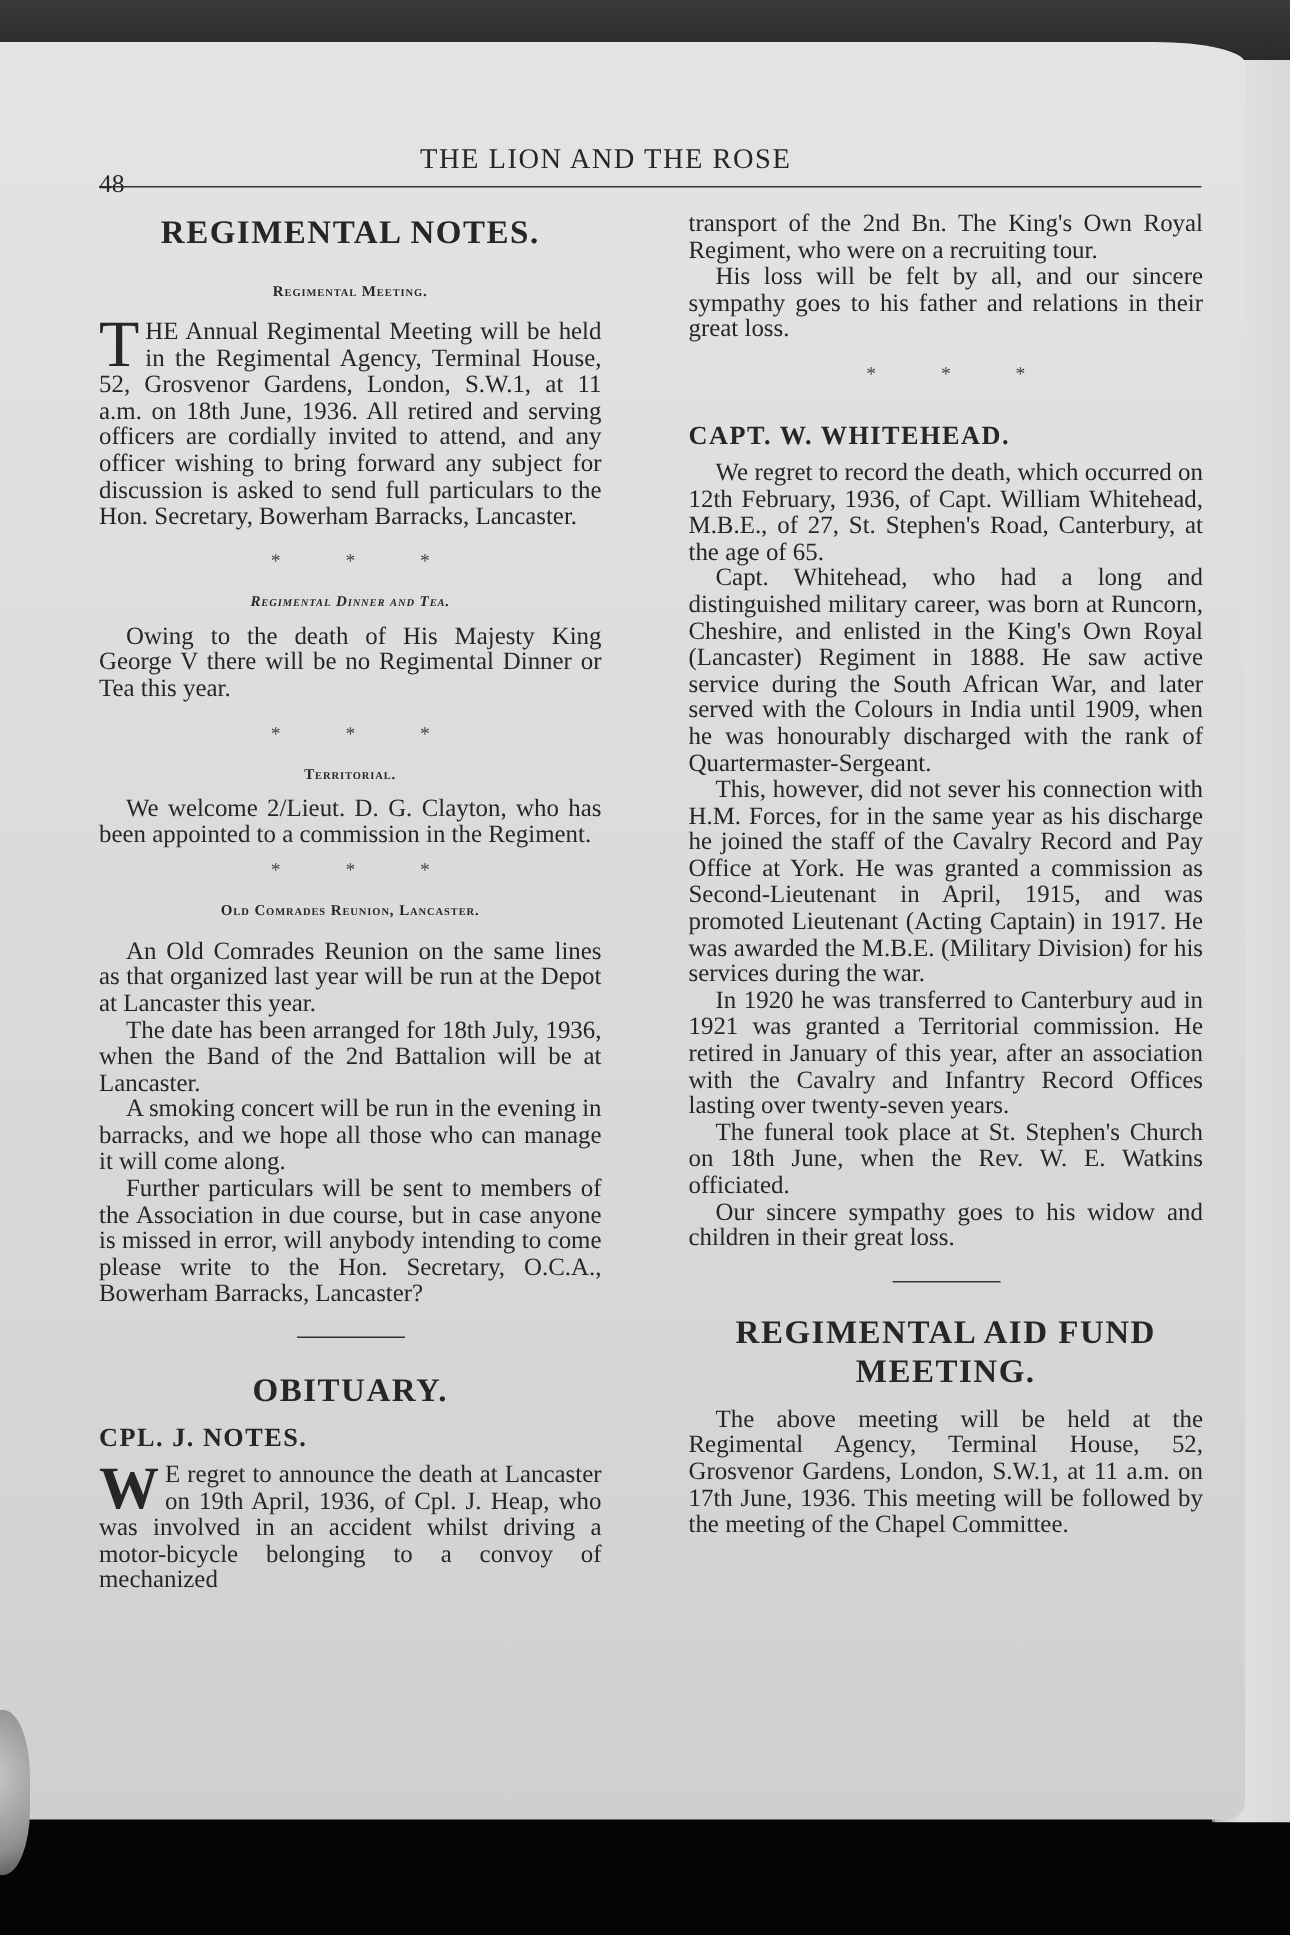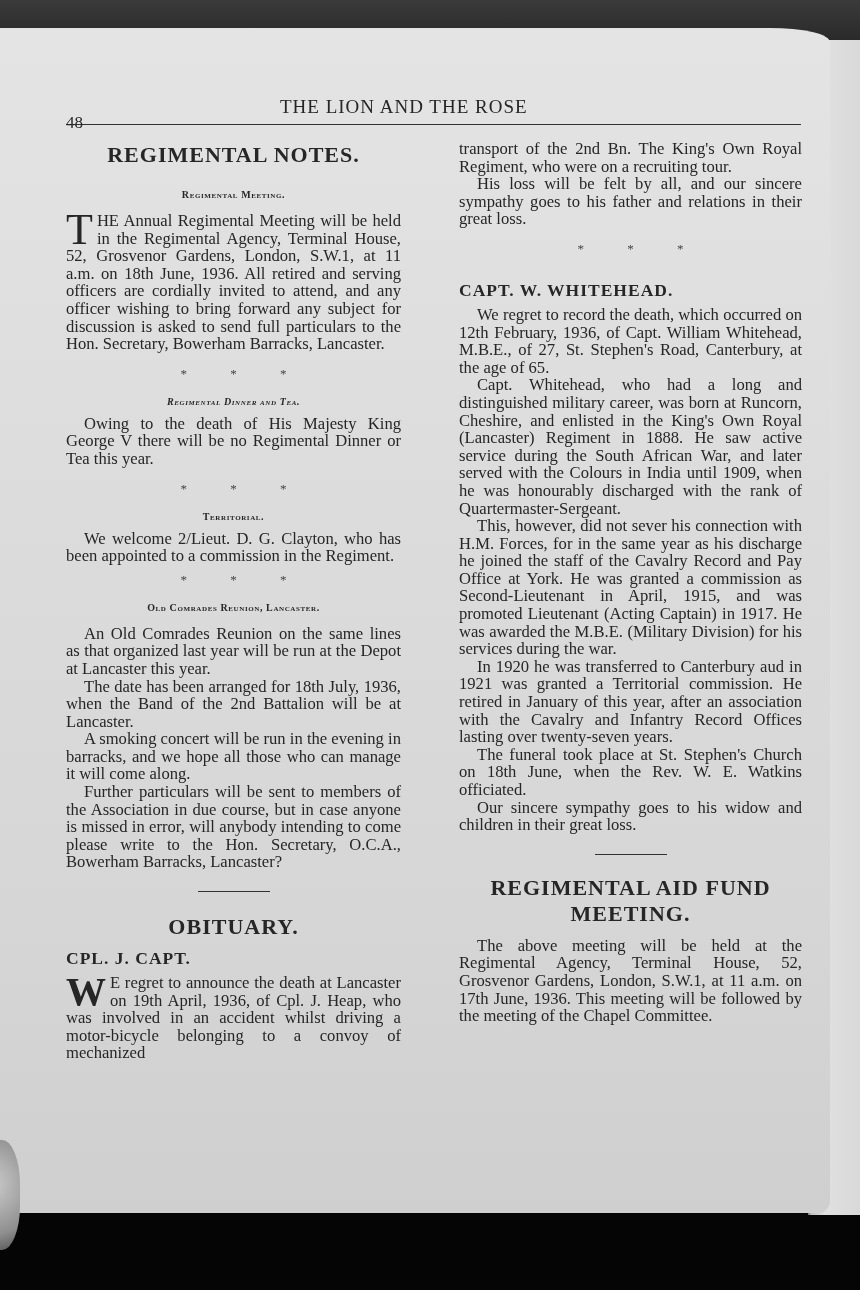--- a/index.html
+++ b/index.html
@@ -108,21 +108,21 @@
   <p>An Old Comrades Reunion on the same lines as that organized last year will be run at the Depot at Lancaster this year.</p>
   <p>The date has been arranged for 18th July, 1936, when the Band of the 2nd Battalion will be at Lancaster.</p>
   <p>A smoking concert will be run in the evening in barracks, and we hope all those who can manage it will come along.</p>
   <p>Further particulars will be sent to members of the Association in due course, but in case anyone is missed in error, will anybody intending to come please write to the Hon. Secretary, O.C.A., Bowerham Barracks, Lancaster?</p>
 
   <div style="height:20px"></div>
   <div class="rule"></div>
   <div style="height:22px"></div>
 
   <h1 class="h1" style="margin-bottom:8px;">OBITUARY.</h1>
-  <h3 class="h3" style="margin-bottom:6px;">CPL. J. CAPT.</h3>
+  <h3 class="h3" style="margin-bottom:6px;">CPL. J. NOTES.</h3>
   <p class="noindent"><span class="dropcap dropcap-w">W</span><span>E regret to announce the death at Lancaster on 19th April, 1936, of Cpl. J. Heap, who was involved in an accident whilst driving a motor-bicycle belonging to a convoy of mechanized</span></p>
 </div>
 
 <div class="col col-right">
   <p class="noindent">transport of the 2nd Bn. The King's Own Royal Regiment, who were on a recruiting tour.</p>
   <p>His loss will be felt by all, and our sincere sympathy goes to his father and relations in their great loss.</p>
 
   <div class="stars" style="margin-bottom:22px;">* * *</div>
 
   <h3 class="h3" style="margin-bottom:6px;">CAPT. W. WHITEHEAD.</h3>

